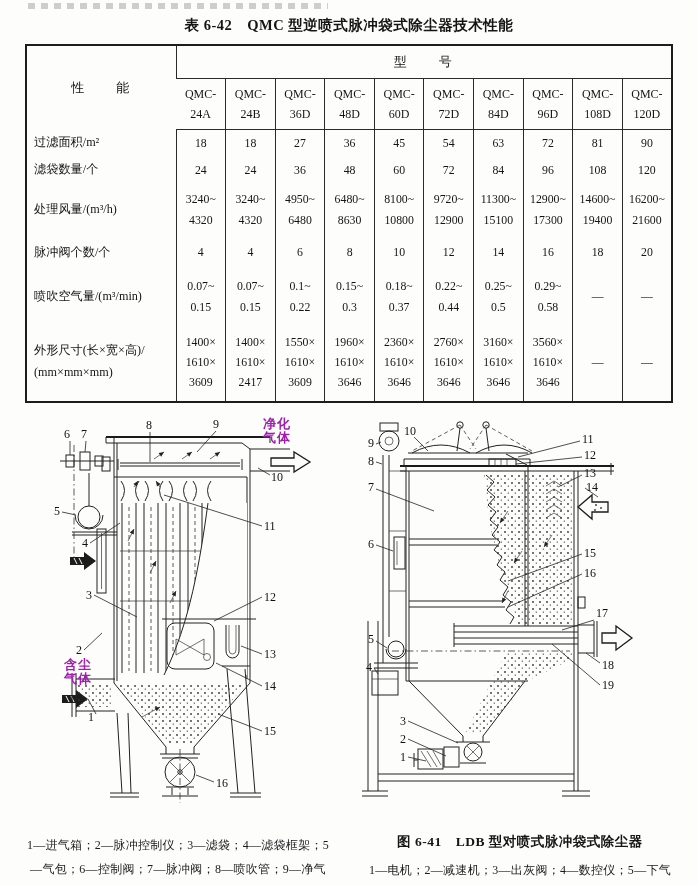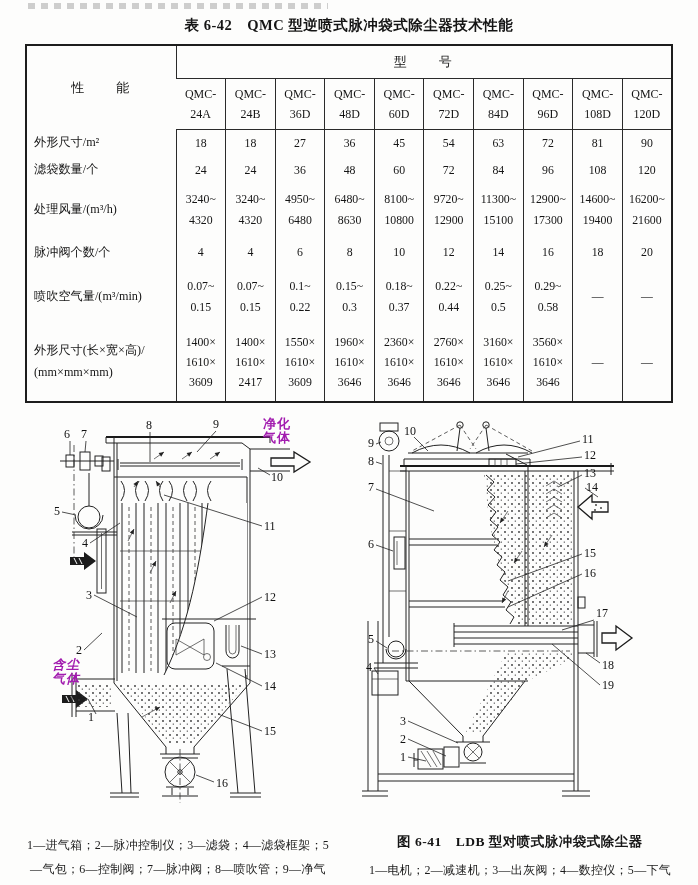--- a/index.html
+++ b/index.html
@@ -39,21 +39,21 @@
     line-height:1.72;padding:2px 0;font-size:11.8px;
   }
   
   .figures{display:flex;justify-content:center;gap:34px;margin-top:8px;}
   .figure{position:relative;}
   .gas-label{
     position:absolute;width:32px;font-size:13px;line-height:1.15;
     font-weight:bold;letter-spacing:1px;color:#a21caf;
   }
   .gas-label.clean{top:6px;left:221px;}
-  .gas-label.dusty{top:247px;left:10px;font-style:italic;}
+  .gas-label.dusty{top:247px;left:22px;}
   svg .ln{stroke:#222;stroke-width:1;fill:none;}
   svg .thick{stroke:#1a1a1a;stroke-width:2;fill:none;}
   svg .thin{stroke:#333;stroke-width:.7;fill:none;}
   svg .leader{stroke:#222;stroke-width:.8;fill:none;}
   svg .dashdot{stroke:#333;stroke-width:.8;fill:none;stroke-dasharray:7 3 1.5 3;}
   svg .dashed{stroke:#333;stroke-width:.8;fill:none;stroke-dasharray:4 3;}
   svg .whitefill{fill:#fdfdfc;stroke:none;}
   svg .callout{font:12px "Liberation Serif","DejaVu Serif",serif;fill:#111;}
   svg .darkarrow{fill:#1c1c1c;stroke:none;}
   svg .openarrow{fill:#fdfdfc;stroke:#1c1c1c;stroke-width:1.3;}
@@ -101,21 +101,21 @@
         <th class="model-cell">QMC-
 96D</th>
         <th class="model-cell">QMC-
 108D</th>
         <th class="model-cell">QMC-
 120D</th>
       </tr>
   </thead>
   <tbody id="table-body">
       <tr style="height: 27px;">
-        <th class="row-label">外形尺寸/m²</th>
+        <th class="row-label">过滤面积/m²</th>
         <td>18</td>
         <td>18</td>
         <td>27</td>
         <td>36</td>
         <td>45</td>
         <td>54</td>
         <td>63</td>
         <td>72</td>
         <td>81</td>
         <td>90</td>

